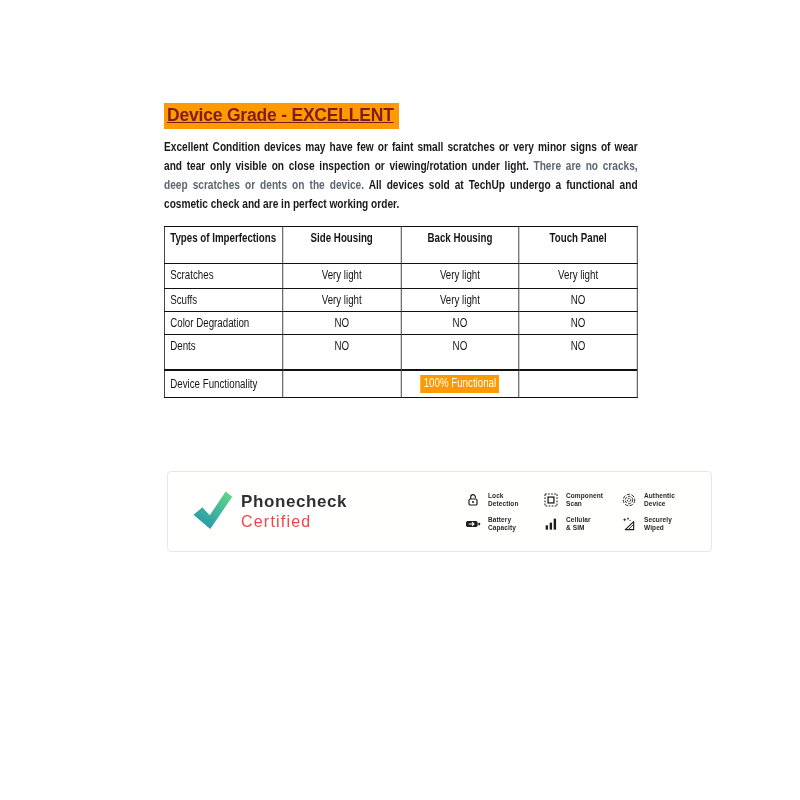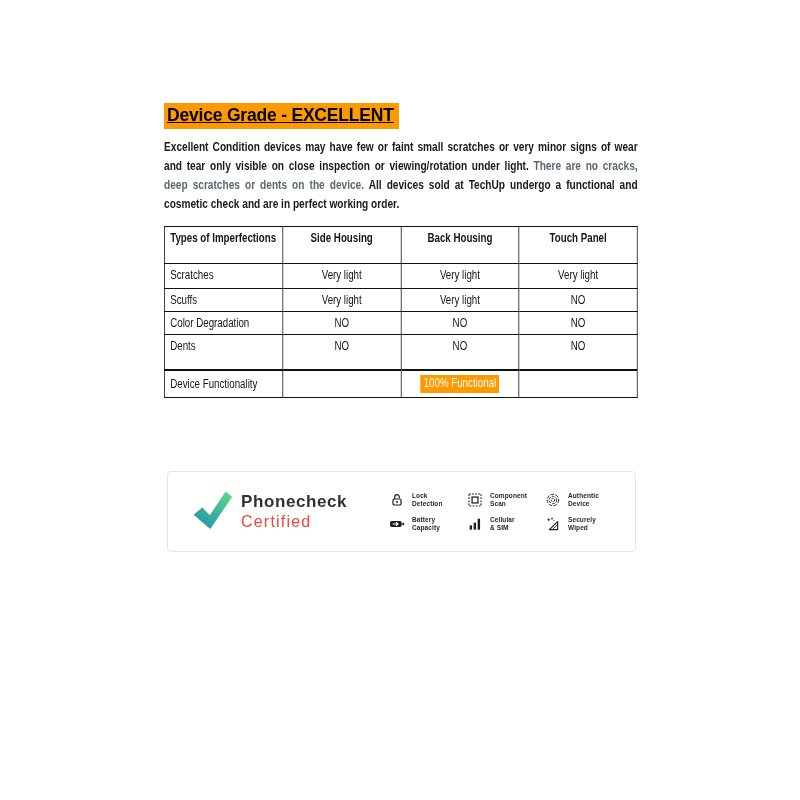--- a/index.html
+++ b/index.html
@@ -4,21 +4,21 @@
 <style>
   html,body { margin:0; padding:0; }
   body {
     width:800px; height:800px; background:#ffffff; position:relative;
     font-family:"Liberation Sans", sans-serif; overflow:hidden;
   }
 
   
   .title-wrap { position:absolute; left:164px; top:103px; }
   .title-hl {
-    display:inline-block; background:#ff9900; color:#000000;
+    display:inline-block; background:#ff9900; color:#7f1d1d;
     font-size:17.5px; font-weight:700; text-decoration:underline;
     letter-spacing:-0.2px; padding:2px 5px 3px 3px;
   }
 
   
   .squeeze {
     position:absolute; left:164px; top:137px; width:608px;
     transform:scaleX(0.779); transform-origin:0 0;
   }
   .desc {
@@ -45,21 +45,21 @@
   tr.r3    { height:35px; }
   tr.r4    { height:26px; }
   tr.r4 th, tr.r4 td { border-top:2px solid #111111; vertical-align:middle; }
   .hl-cell {
     display:inline-block; background:#ff9900; color:#ffffff;
     padding:1.5px 4px 2.5px 4px; font-weight:400;
   }
 
   
   .cert-box {
-    position:absolute; left:167px; top:471px; width:469px; height:81px;
+    position:absolute; left:167px; top:471px; width:545px; height:81px;
     background:#fffffe; border:1px solid #e4e6e9; border-radius:4px;
     display:flex; align-items:center; box-sizing:border-box;
   }
   .logo-mark { margin-left:22px; flex:0 0 auto; }
   .brand { margin-left:7px; }
   .brand-main { font-size:17px; font-weight:700; color:#2f3133; letter-spacing:0.6px; line-height:20px; }
   .brand-sub  { font-size:16px; font-weight:400; color:#ef4444; letter-spacing:1.2px; line-height:19px; }
 
   .features {
     margin-left:auto; margin-right:12px;

